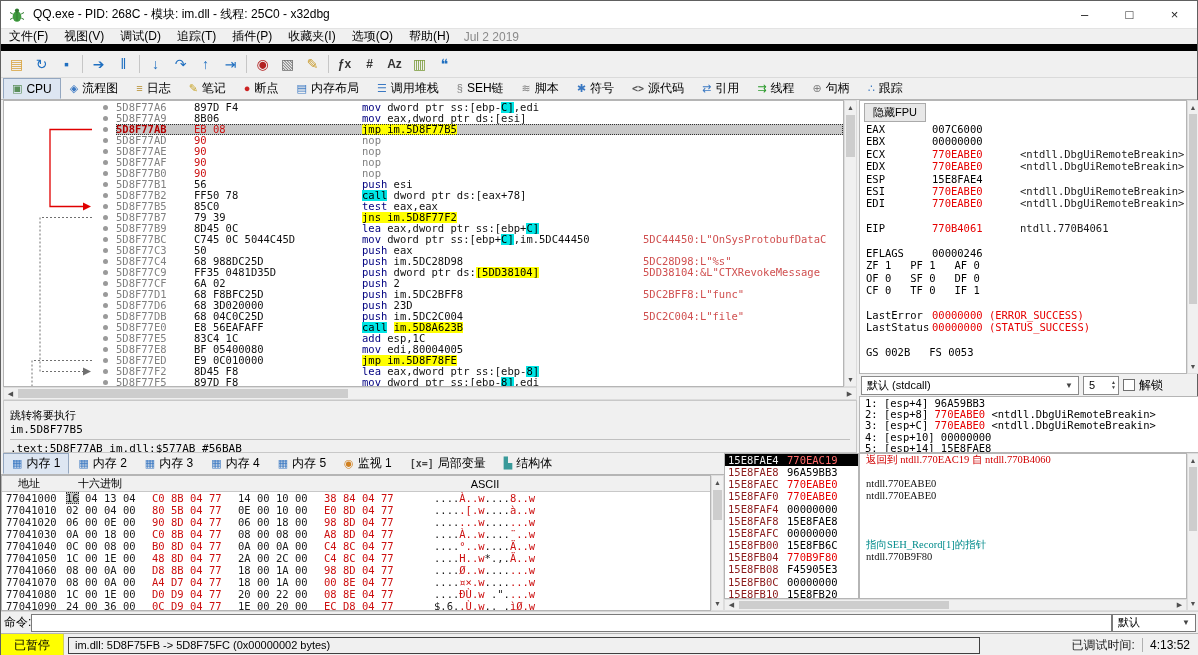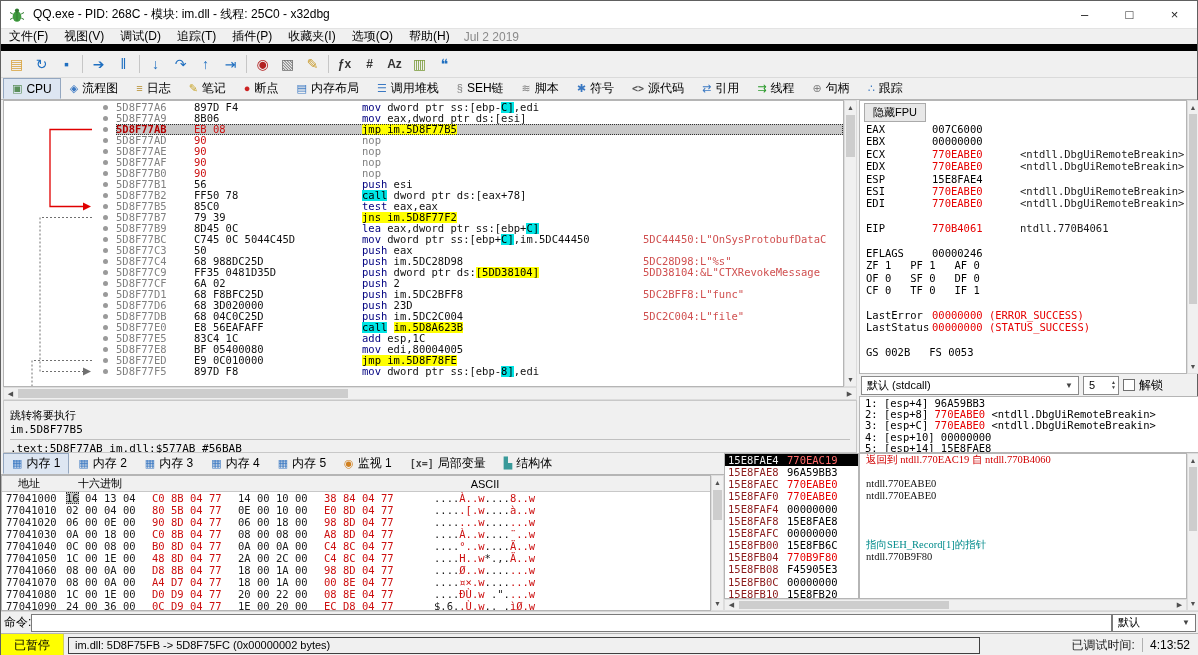--- a/index.html
+++ b/index.html
@@ -334,20 +334,21 @@
           <div class="drow"><div class="c-gut"><span class="bpdot"></span></div><div class="rbody"><span class="c-addr">5D8F77C4</span><span class="c-bytes">68 988DC25D</span><span class="c-instr"><span class="tk-mn">push </span><span class="tk-op">im.5DC28D98</span></span><span class="c-cmt">5DC28D98:L"%s"</span></div></div>
           <div class="drow"><div class="c-gut"><span class="bpdot"></span></div><div class="rbody"><span class="c-addr">5D8F77C9</span><span class="c-bytes">FF35 0481D35D</span><span class="c-instr"><span class="tk-mn">push </span><span class="tk-op">dword ptr ds:</span><span class="tk-hy">[5DD38104]</span></span><span class="c-cmt">5DD38104:&amp;L"CTXRevokeMessage</span></div></div>
           <div class="drow"><div class="c-gut"><span class="bpdot"></span></div><div class="rbody"><span class="c-addr">5D8F77CF</span><span class="c-bytes">6A 02</span><span class="c-instr"><span class="tk-mn">push </span><span class="tk-op">2</span></span><span class="c-cmt"></span></div></div>
           <div class="drow"><div class="c-gut"><span class="bpdot"></span></div><div class="rbody"><span class="c-addr">5D8F77D1</span><span class="c-bytes">68 F8BFC25D</span><span class="c-instr"><span class="tk-mn">push </span><span class="tk-op">im.5DC2BFF8</span></span><span class="c-cmt">5DC2BFF8:L"func"</span></div></div>
           <div class="drow"><div class="c-gut"><span class="bpdot"></span></div><div class="rbody"><span class="c-addr">5D8F77D6</span><span class="c-bytes">68 3D020000</span><span class="c-instr"><span class="tk-mn">push </span><span class="tk-op">23D</span></span><span class="c-cmt"></span></div></div>
           <div class="drow"><div class="c-gut"><span class="bpdot"></span></div><div class="rbody"><span class="c-addr">5D8F77DB</span><span class="c-bytes">68 04C0C25D</span><span class="c-instr"><span class="tk-mn">push </span><span class="tk-op">im.5DC2C004</span></span><span class="c-cmt">5DC2C004:L"file"</span></div></div>
           <div class="drow"><div class="c-gut"><span class="bpdot"></span></div><div class="rbody"><span class="c-addr">5D8F77E0</span><span class="c-bytes">E8 56EAFAFF</span><span class="c-instr"><span class="tk-hc">call</span><span class="tk-op"> </span><span class="tk-hy">im.5D8A623B</span></span><span class="c-cmt"></span></div></div>
           <div class="drow"><div class="c-gut"><span class="bpdot"></span></div><div class="rbody"><span class="c-addr">5D8F77E5</span><span class="c-bytes">83C4 1C</span><span class="c-instr"><span class="tk-mn">add </span><span class="tk-op">esp,1C</span></span><span class="c-cmt"></span></div></div>
           <div class="drow"><div class="c-gut"><span class="bpdot"></span></div><div class="rbody"><span class="c-addr">5D8F77E8</span><span class="c-bytes">BF 05400080</span><span class="c-instr"><span class="tk-mn">mov </span><span class="tk-op">edi,80004005</span></span><span class="c-cmt"></span></div></div>
           <div class="drow"><div class="c-gut"><span class="bpdot"></span></div><div class="rbody"><span class="c-addr">5D8F77ED</span><span class="c-bytes">E9 0C010000</span><span class="c-instr"><span class="tk-hy">jmp im.5D8F78FE</span></span><span class="c-cmt"></span></div></div>
+          <div class="drow"><div class="c-gut"><span class="bpdot"></span></div><div class="rbody"><span class="c-addr">5D8F77F2</span><span class="c-bytes">8D45 F8</span><span class="c-instr"><span class="tk-mn">lea </span><span class="tk-op">eax,dword ptr ss:[ebp-</span><span class="tk-hc">8]</span></span><span class="c-cmt"></span></div></div>
           <div class="drow"><div class="c-gut"><span class="bpdot"></span></div><div class="rbody"><span class="c-addr">5D8F77F5</span><span class="c-bytes">897D F8</span><span class="c-instr"><span class="tk-mn">mov </span><span class="tk-op">dword ptr ss:[ebp-</span><span class="tk-hc">8]</span><span class="tk-op">,edi</span></span><span class="c-cmt"></span></div></div>
         </div>
     </div>
 
     <div id="disasm-vscroll" class="vscroll">
       <div class="sar top">▲</div>
       <div class="vthumb" style="top:14px;height:42px"></div>
       <div class="sar bot">▼</div>
     </div>
 

